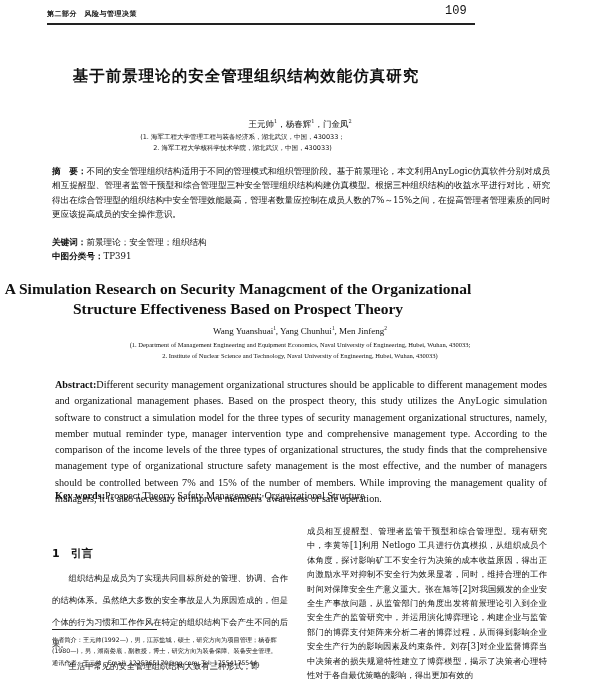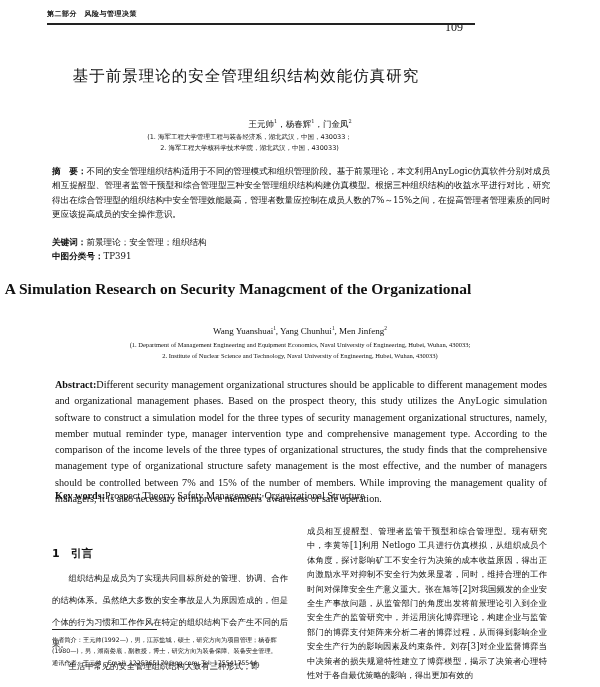--- a/index.html
+++ b/index.html
@@ -1,23 +1,23 @@
 <!DOCTYPE html>
 <html><head>
 <meta charset="utf-8">
 <style>
   html, body { margin:0; padding:0; background:#ffffff; }
   body { width:600px; height:687px; position:relative; overflow:hidden; color:#111; font-family:"DejaVu Serif", serif; }
   .abs { position:absolute; }
   .running-head { left:47px; top:9px; font-size:7px; font-weight:bold; font-family:"DejaVu Sans", sans-serif; letter-spacing:0.5px; }
-  .page-num { left:445px; top:20px; font-size:12px; font-family:Liberation Serif, serif; }
+  .page-num { left:445px; top:4px; font-size:12px; font-family:Liberation Mono, monospace; }
   .head-rule { left:47px; top:23px; width:428px; height:2px; background:#222; }
-  .title-cn { left:0; width:492px; top:66px; text-align:center; font-size:15.5px; font-weight:normal; font-family:"DejaVu Sans", sans-serif; letter-spacing:1px; }
+  .title-cn { left:0; width:492px; top:66px; text-align:center; font-size:15.5px; font-weight:bold; font-family:"DejaVu Sans", sans-serif; letter-spacing:1px; }
   .authors-cn { left:0; width:600px; top:118px; text-align:center; font-size:8.5px; }
-  .affil-cn { left:12px; width:475px; text-align:center; font-size:6.5px; font-family:"DejaVu Sans", sans-serif; }
+  .affil-cn { left:5px; width:475px; text-align:center; font-size:6.5px; font-family:"DejaVu Sans", sans-serif; }
   .abstract-cn { left:52px; top:164px; width:498px; font-size:8.6px; line-height:14.4px; text-align:justify; }
   .label-bold { font-weight:bold; font-family:"DejaVu Sans", sans-serif; }
   .kw-cn { left:52px; top:237px; font-size:8.6px; }
   .clc { left:52px; top:251px; font-size:8.6px; }
   .title-en { left:0; width:476px; top:279px; text-align:center; font-size:15.5px; font-weight:bold; font-family:"Liberation Serif", serif; line-height:20px; }
   .authors-en { left:0; width:600px; top:325px; text-align:center; font-size:9px; font-family:"Liberation Serif", serif; }
   .affil-en { left:0; width:600px; text-align:center; font-size:6.5px; font-family:"Liberation Serif", serif; }
   .abstract-en { left:55px; top:377px; width:492px; font-size:10.2px; line-height:16.3px; text-align:justify; font-family:"Liberation Serif", serif; }
   .kw-en { left:55px; top:490px; font-size:10.2px; font-family:"Liberation Serif", serif; }
   .section-head { left:52px; top:546px; font-size:11px; font-weight:bold; font-family:"DejaVu Sans", sans-serif; }
@@ -49,20 +49,21 @@
 
 <div class="abs kw-cn">
   <span class="label-bold">关键词：</span><span>前景理论；安全管理；组织结构</span>
 </div>
 <div class="abs clc">
   <span class="label-bold">中图分类号：</span><span>TP391</span>
 </div>
 
 <div class="abs title-en">
   <div>A Simulation Research on Security Managcment of the Organizational</div>
+  <div>Structure Effectiveness Based on Prospect Theory</div>
 </div>
 
 <div class="abs authors-en">
   <span>Wang Yuanshuai</span><sup>1</sup>, <span>Yang Chunhui</span><sup>1</sup>, <span>Men Jinfeng</span><sup>2</sup>
 </div>
 <div class="abs affil-en" style="top:341px;">(1. Department of Management Engineering and Equipment Economics, Naval University of Engineering, Hubei, Wuhan, 430033;</div>
 <div class="abs affil-en" style="top:352px;">2. Institute of Nuclear Science and Technology, Naval University of Engineering, Hubei, Wuhan, 430033)</div>
 
 <div class="abs abstract-en">
   <span style="font-weight:bold;">Abstract:</span><span>Different security management organizational structures should be applicable to different management modes and organizational management phases. Based on the prospect theory, this study utilizes the AnyLogic simulation software to construct a simulation model for the three types of security management organizational structures, namely, member mutual reminder type, manager intervention type and comprehensive management type. According to the comparison of the income levels of the three types of organizational structures, the study finds that the comprehensive management type of organizational structure safety management is the most effective, and the number of managers should be controlled between 7% and 15% of the number of members. While improving the management quality of managers, it is also necessary to improve members' awareness of safe operation.</span>

